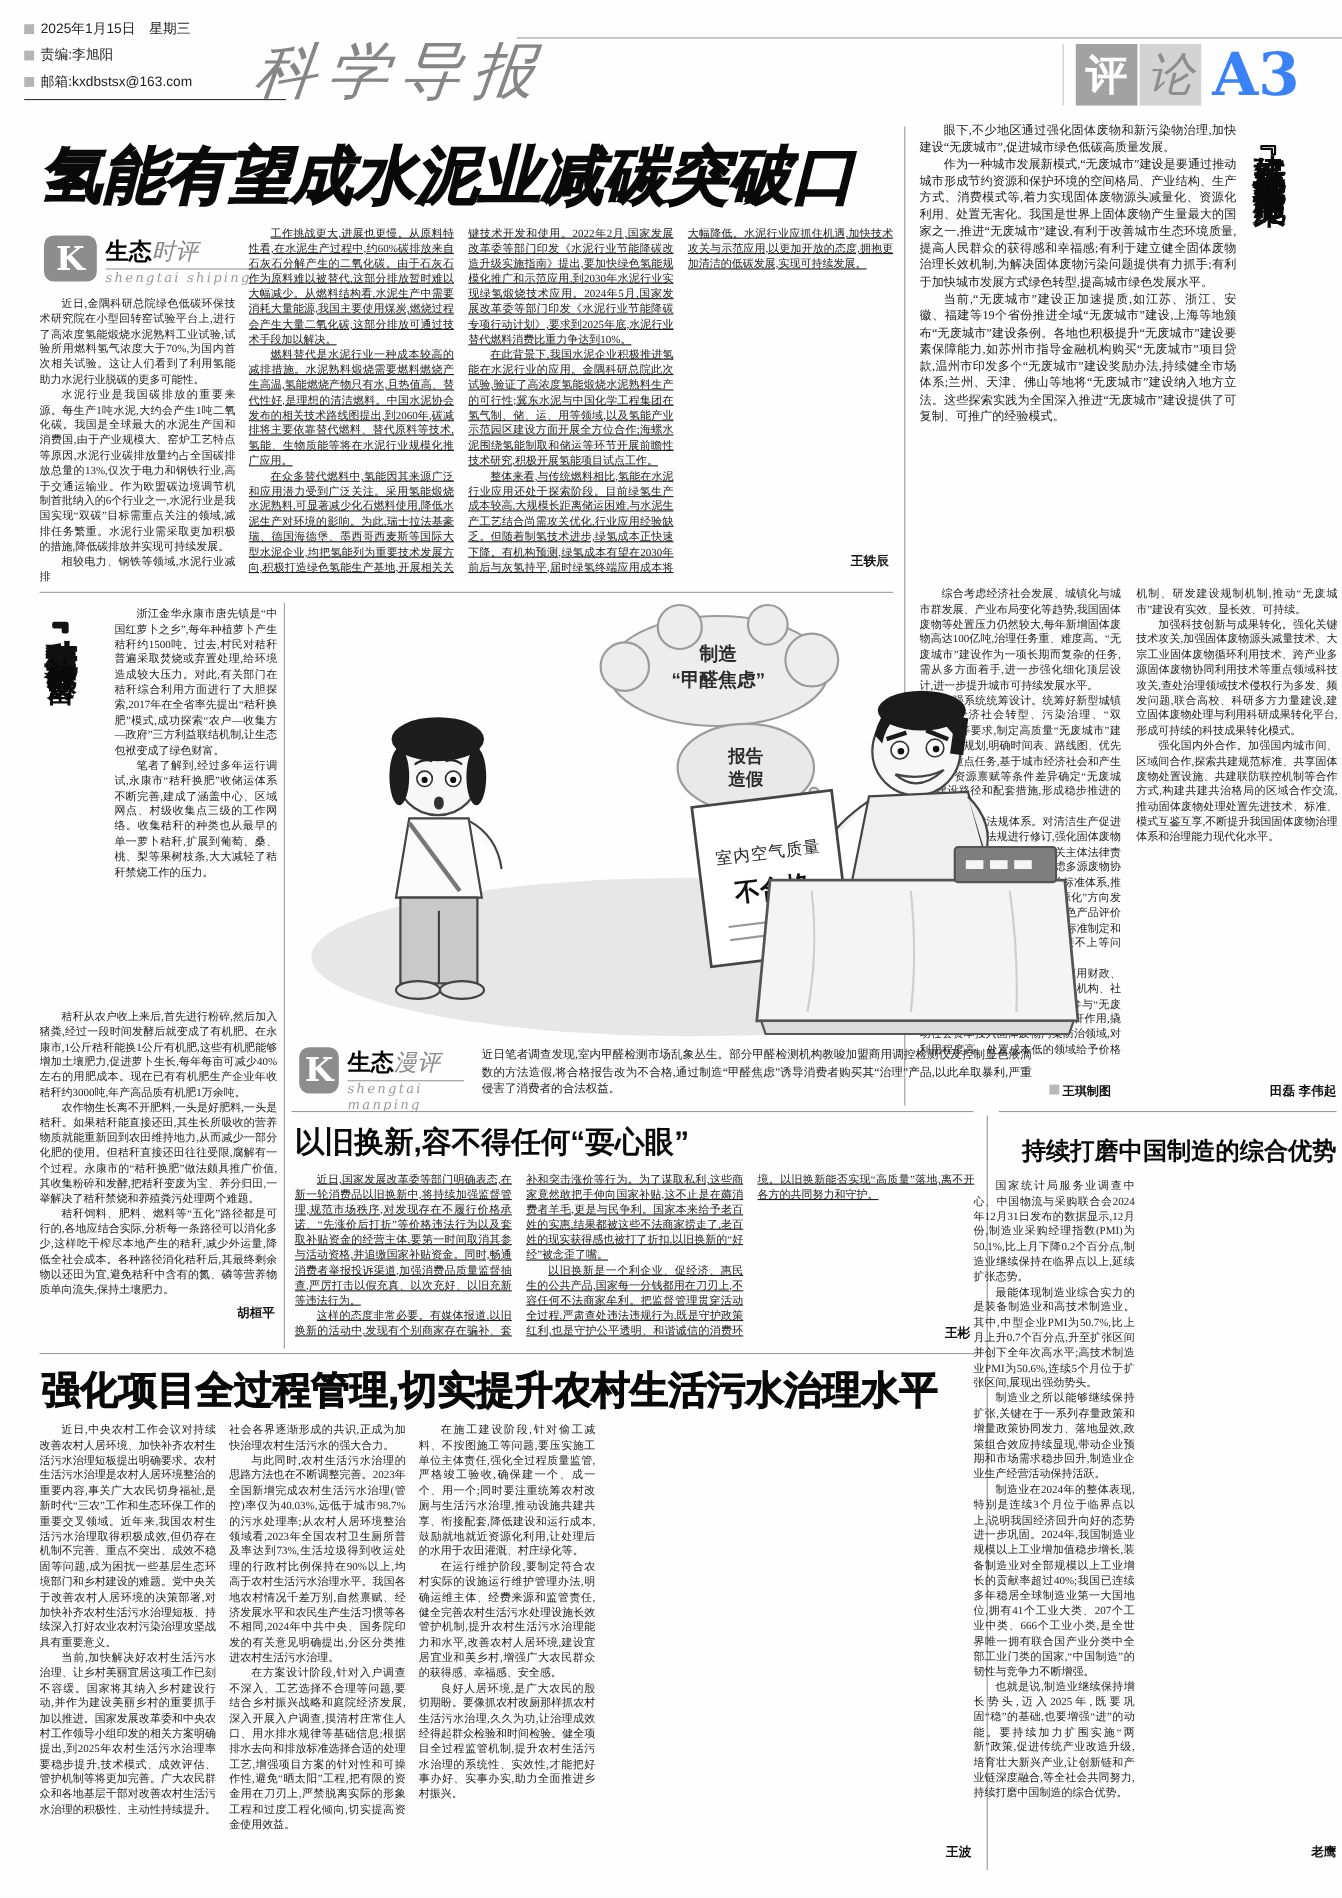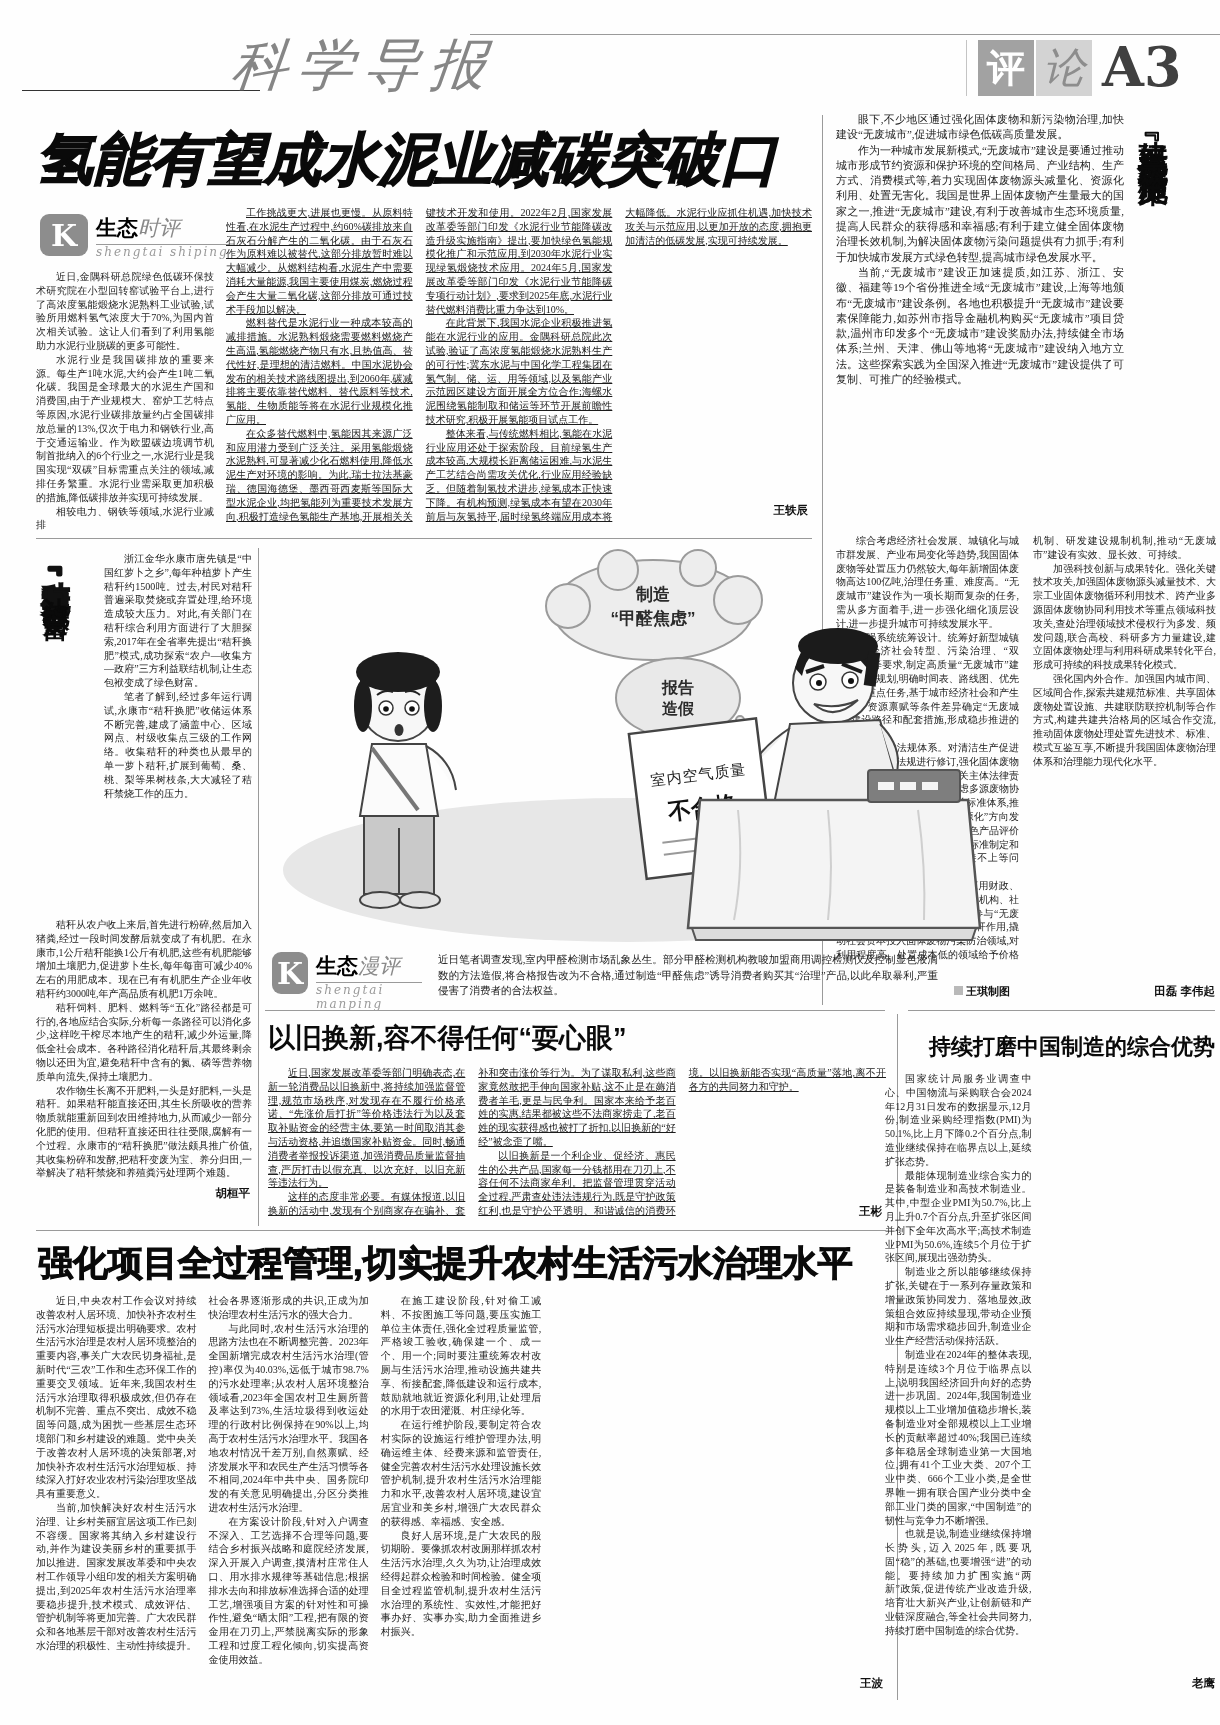--- a/index.html
+++ b/index.html
@@ -11,21 +11,21 @@
   .hdr-info{font-family:"Liberation Sans",sans-serif;font-size:12.5px;color:#222;line-height:24px;}
   .hdr-info .row{display:flex;align-items:center;gap:6px;white-space:nowrap;}
   .sq{display:inline-block;width:9px;height:9px;background:#b5b5b5;}
   .hdr-underline{height:1px;background:#333;}
   .masthead{font-size:56px;color:#868686;font-style:italic;letter-spacing:10px;white-space:nowrap;
             font-family:"DejaVu Serif",serif;transform:skewX(-6deg);}
   .rule{background:#9a9a9a;}
   .sec-sq{width:56px;height:56px;display:flex;align-items:center;justify-content:center;}
   .sec-sq.dark{background:#a2a2a2;color:#fff;font-size:38px;font-weight:bold;font-family:"Liberation Sans",sans-serif;}
   .sec-sq.light{background:#d3d3d3;color:#8d8d8d;font-size:42px;font-style:italic;font-family:"DejaVu Serif",serif;}
-  .pageno{font-family:"DejaVu Serif",serif;font-size:54px;font-weight:bold;color:#404040;line-height:58px;}
+  .pageno{font-family:"DejaVu Serif",serif;font-size:54px;font-weight:bold;color:#3b82f6;line-height:58px;}
   
   .h-main{font-family:"Liberation Sans",sans-serif;font-weight:900;font-size:57px;letter-spacing:0px;
           color:#0a0a0a;white-space:nowrap;font-style:italic;-webkit-text-stroke:1.5px #0a0a0a;}
   .h-mid{font-family:"Liberation Sans",sans-serif;font-weight:900;font-size:27px;color:#0a0a0a;white-space:nowrap;}
   .h-big2{font-family:"Liberation Sans",sans-serif;font-weight:900;font-size:35px;color:#0a0a0a;white-space:nowrap;-webkit-text-stroke:1px #0a0a0a;}
   .h-right{font-family:"Liberation Sans",sans-serif;font-weight:900;font-size:22px;color:#0a0a0a;text-align:center;white-space:nowrap;}
   .vhead{writing-mode:vertical-rl;text-orientation:upright;font-family:"Liberation Sans",sans-serif;
          font-weight:900;color:#0a0a0a;letter-spacing:3px;}
   .hollow{color:#fff;-webkit-text-stroke:2px #111;}
   
@@ -46,20 +46,34 @@
   .klogo .t2{font-family:"DejaVu Serif",serif;font-style:italic;font-size:21px;color:#8a8a8a;}
   .klogo .py{font-family:"DejaVu Serif",serif;font-style:italic;font-size:12px;color:#9a9a9a;letter-spacing:2px;}
   .caption{font-size:10.5px;line-height:15.5px;text-align:justify;color:#222;}
   .credit{font-family:"Liberation Sans",sans-serif;font-weight:bold;font-size:11px;color:#111;white-space:nowrap;}
 </style>
 </head>
 <body>
 
 <div class="page">
 
+  <div class="abs hdr-info" style="left:22px;top:14px;">
+    <div class="row">
+        <span class="sq"></span>
+        <span>2025年1月15日　星期三</span>
+      </div>
+    <div class="row">
+        <span class="sq"></span>
+        <span>责编:李旭阳</span>
+      </div>
+    <div class="row">
+        <span class="sq"></span>
+        <span>邮箱:kxdbstsx@163.com</span>
+      </div>
+  </div>
   <div class="abs hdr-underline" style="left:22px;top:90px;width:238px;"></div>
 
   <div class="abs masthead" style="left:232px;top:28px;">科学导报</div>
   <div class="abs rule" style="left:470px;top:34px;width:750px;height:1px;"></div>
 
   <div class="abs sec-sq dark" style="left:978px;top:40px;">
       <span>评</span>
     </div>
   <div class="abs sec-sq light" style="left:1036px;top:40px;">
       <span>论</span>
@@ -110,22 +124,22 @@
     </div>
   <div class="abs byline" style="left:1080px;top:984px;width:135px;">田磊 李伟起</div>
 
   <div class="abs vhead" style="left:38px;top:558px;height:352px;font-size:27px;"><span class="hollow">『秸秆换肥』</span><span>让包袱变财富</span></div>
   <div class="ab abs bt" style="left:104px;top:552px;width:148px;height:360px;">
       <p class="para">浙江金华永康市唐先镇是“中国红萝卜之乡”,每年种植萝卜产生秸秆约1500吨。过去,村民对秸秆普遍采取焚烧或弃置处理,给环境造成较大压力。对此,有关部门在秸秆综合利用方面进行了大胆探索,2017年在全省率先提出“秸秆换肥”模式,成功探索“农户—收集方—政府”三方利益联结机制,让生态包袱变成了绿色财富。</p>
       <p class="para">笔者了解到,经过多年运行调试,永康市“秸秆换肥”收储运体系不断完善,建成了涵盖中心、区域网点、村级收集点三级的工作网络。收集秸秆的种类也从最早的单一萝卜秸秆,扩展到葡萄、桑、桃、梨等果树枝条,大大减轻了秸秆禁烧工作的压力。</p>
     </div>
   <div class="abs bt" style="left:36px;top:918px;width:216px;height:264px;">
       <p class="para">秸秆从农户收上来后,首先进行粉碎,然后加入猪粪,经过一段时间发酵后就变成了有机肥。在永康市,1公斤秸秆能换1公斤有机肥,这些有机肥能够增加土壤肥力,促进萝卜生长,每年每亩可减少40%左右的用肥成本。现在已有有机肥生产企业年收秸秆约3000吨,年产高品质有机肥1万余吨。</p>
+      <p class="para">农作物生长离不开肥料,一头是好肥料,一头是秸秆。如果秸秆能直接还田,其生长所吸收的营养物质就能重新回到农田维持地力,从而减少一部分化肥的使用。但秸秆直接还田往往受限,腐解有一个过程。永康市的“秸秆换肥”做法颇具推广价值,其收集粉碎和发酵,把秸秆变废为宝、养分归田,一举解决了秸秆禁烧和养殖粪污处理两个难题。</p>
       <p class="para">秸秆饲料、肥料、燃料等“五化”路径都是可行的,各地应结合实际,分析每一条路径可以消化多少,这样吃干榨尽本地产生的秸秆,减少外运量,降低全社会成本。各种路径消化秸秆后,其最终剩余物以还田为宜,避免秸秆中含有的氮、磷等营养物质单向流失,保持土壤肥力。</p>
-      <p class="para">农作物生长离不开肥料,一头是好肥料,一头是秸秆。如果秸秆能直接还田,其生长所吸收的营养物质就能重新回到农田维持地力,从而减少一部分化肥的使用。但秸秆直接还田往往受限,腐解有一个过程。永康市的“秸秆换肥”做法颇具推广价值,其收集粉碎和发酵,把秸秆变废为宝、养分归田,一举解决了秸秆禁烧和养殖粪污处理两个难题。</p>
     </div>
   <div class="abs byline" style="left:120px;top:1186px;width:130px;">胡桓平</div>
 
   <div class="abs rule" style="left:258px;top:548px;width:1px;height:678px;"></div>
 
   <div class="abs" style="left:268px;top:548px;width:744px;height:400px;">
     <svg width="744" height="400" viewBox="0 0 744 400">
       <ellipse cx="360" cy="322" rx="345" ry="72" fill="#e7e7e7"></ellipse>
 
       <g>

